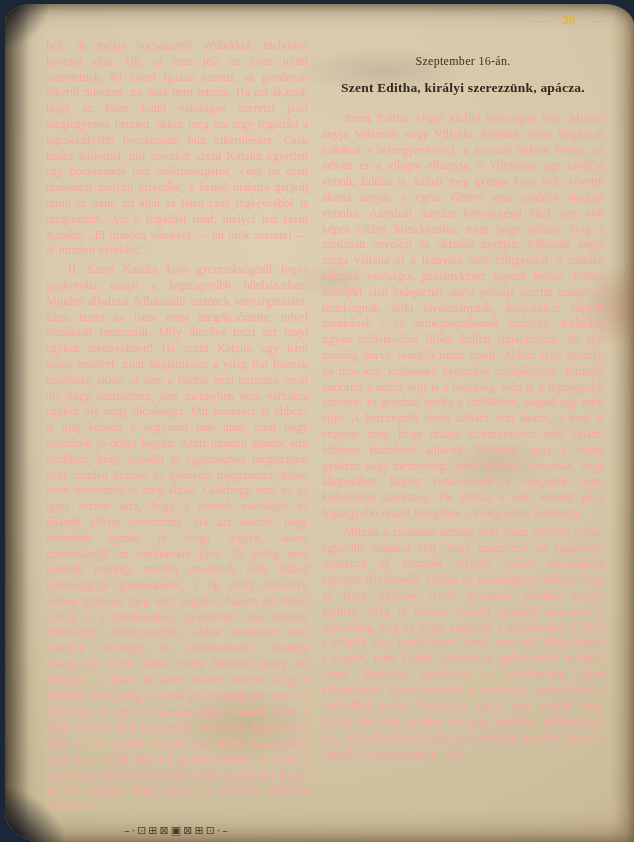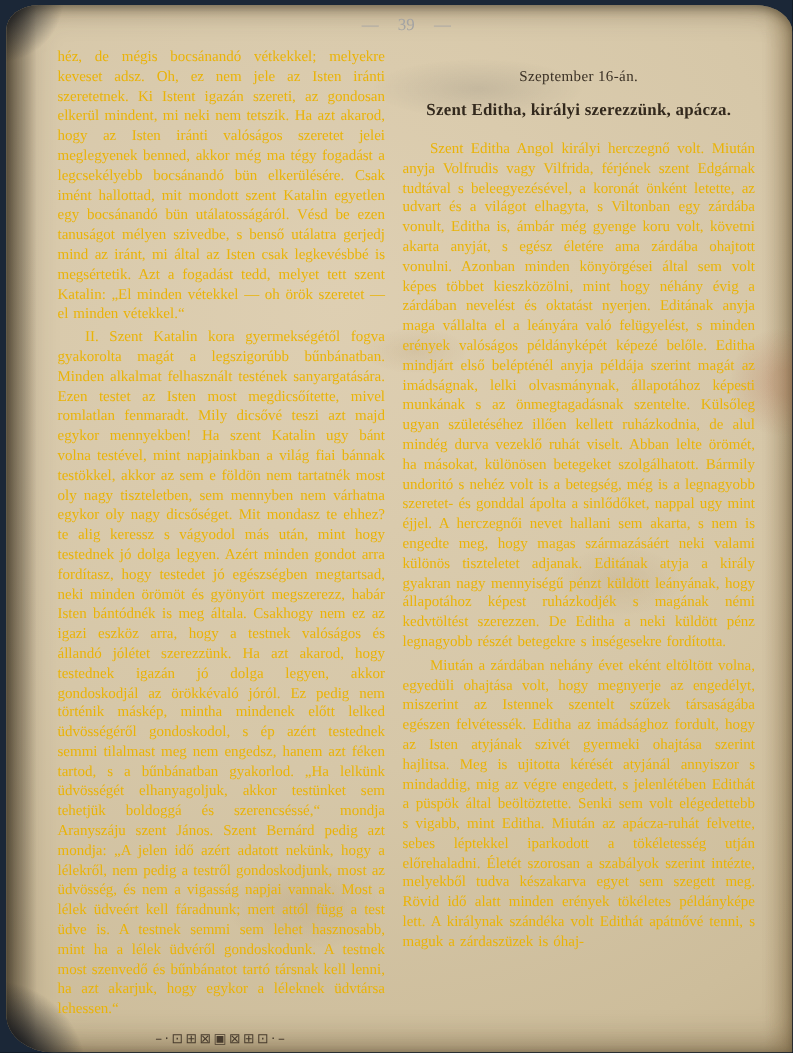--- a/index.html
+++ b/index.html
@@ -29,31 +29,31 @@
       linear-gradient(90deg, rgba(30,24,14,0.45), rgba(30,24,14,0) 24px),
       linear-gradient(270deg, rgba(120,95,55,0.22), rgba(120,95,55,0) 22px),
       radial-gradient(ellipse 120px 34px at 60% 8%, rgba(125,120,110,0.22), rgba(125,120,110,0) 70%),
       radial-gradient(circle at 99% 36%, rgba(165,85,55,0.22) 0 10px, rgba(165,85,55,0) 44px),
       radial-gradient(ellipse 90px 50px at 38% 86%, rgba(150,110,60,0.15), rgba(150,110,60,0) 70%),
       radial-gradient(ellipse 70px 40px at 78% 55%, rgba(150,115,65,0.12), rgba(150,115,65,0) 70%),
       radial-gradient(ellipse 60px 26px at 52% 33%, rgba(150,115,65,0.12), rgba(150,115,65,0) 70%);
   }
   .page-header {
     position:absolute; top:12px; left:46px; width:558px;
-    text-align:center; font-size:13.5px; color:#a3a3a3; word-spacing:12px;
+    text-align:right; font-size:13.5px; color:#eab308; word-spacing:12px;
   }
   .columns {
     position:absolute; top:38px; left:46px; width:558px; bottom:0;
     display:flex; gap:14px;
   }
   .col-left { width:262px; }
   .col-right { width:282px; }
   .columns p {
     margin:0 0 3px 0; font-size:12px; line-height:15.8px;
-    text-align:justify; color:#eab308; text-indent:22px; word-spacing:1px;
+    text-align:justify; color:#fca5a5; text-indent:22px; word-spacing:1px;
   }
   .columns p.continued { text-indent:0; }
   .date-heading {
     margin:16px 0 11px 0; text-align:center; font-size:12px;
     font-weight:normal; color:#3a3024; letter-spacing:0.3px;
   }
   .article-title {
     margin:0 0 15px 0; text-align:center; font-size:13.5px;
     font-weight:bold; color:#33291d; letter-spacing:0.2px;
   }

